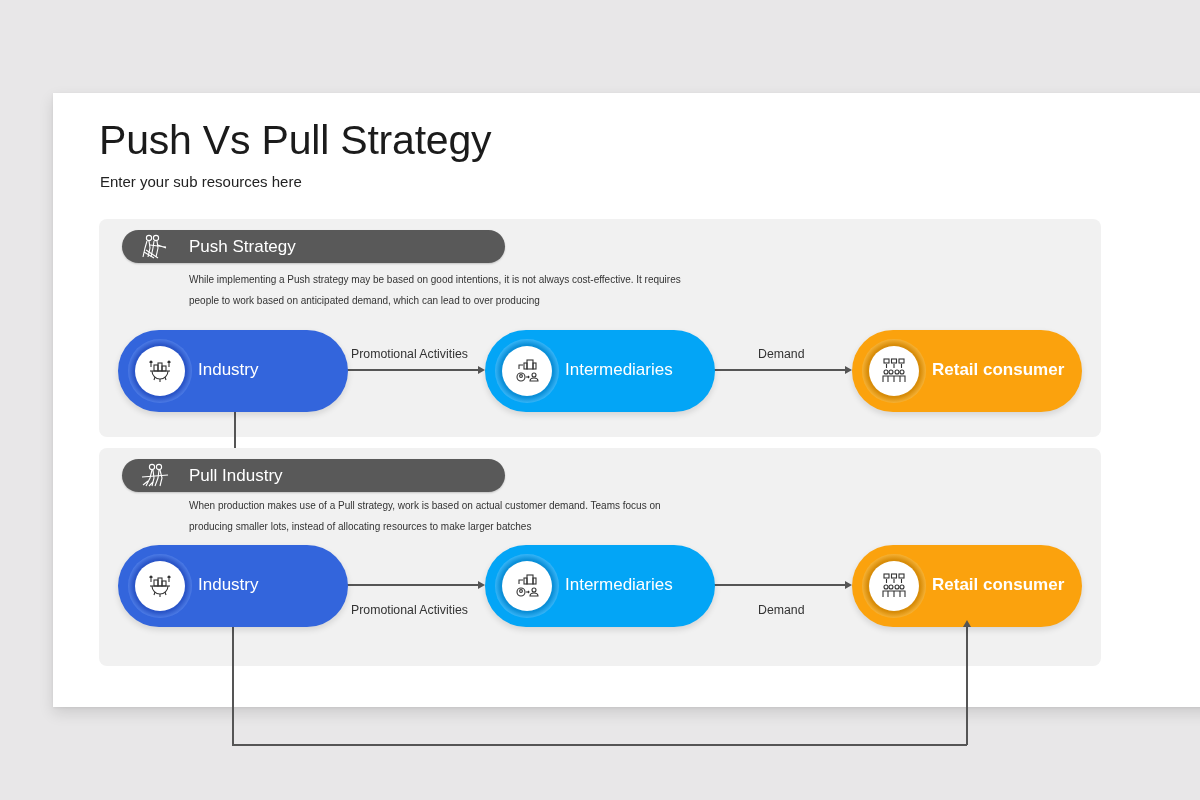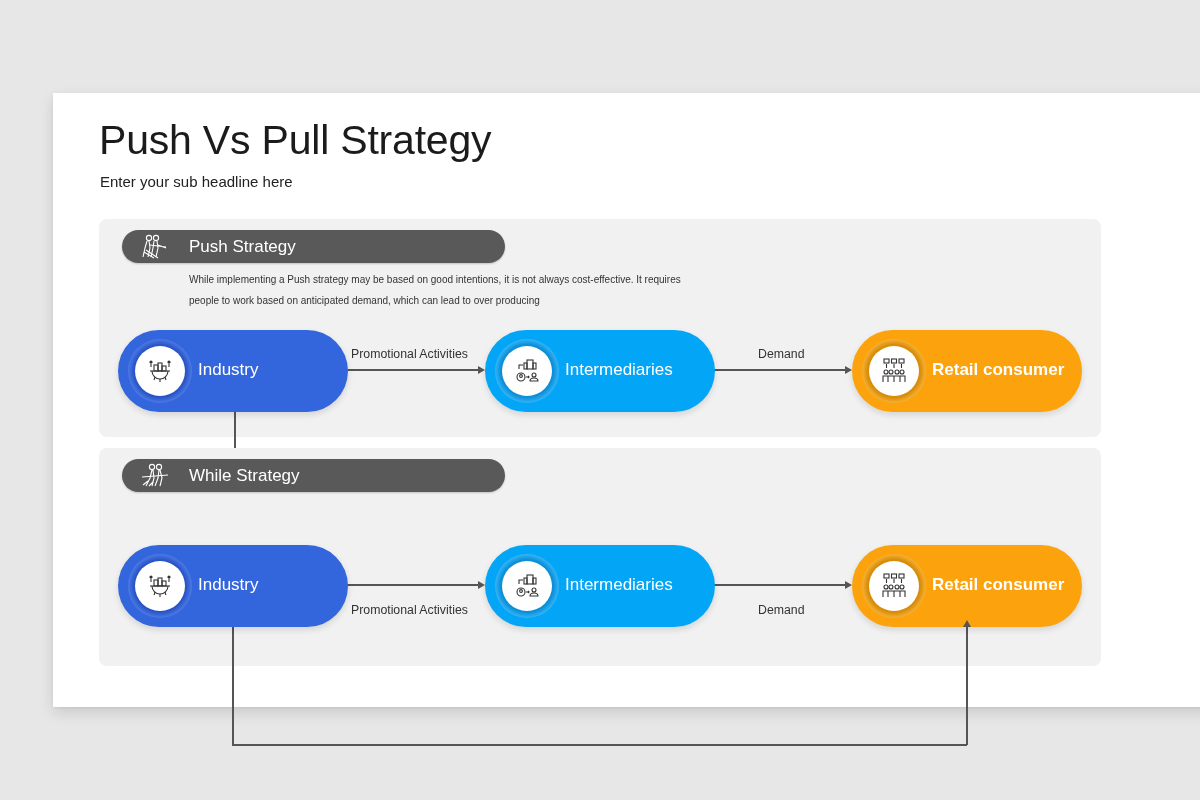--- a/index.html
+++ b/index.html
@@ -88,21 +88,21 @@
   }
   .conn-label {
     position: absolute; font-size: 12.3px; color: #333; white-space: nowrap; margin-top: 12px;
   }
 </style>
 </head>
 <body>
 
 <div class="slide">
   <div class="title">Push Vs Pull Strategy</div>
-  <div class="subtitle">Enter your sub headline here</div>
+  <div class="subtitle">Enter your sub resources here</div>
 
   <div class="panel push">
     <div class="header-bar">
       <span class="hicon">
         <svg width="30" height="26" viewBox="0 0 30 26" fill="none" stroke="#fff" stroke-width="1.1">
           <circle cx="9" cy="4" r="2.6"></circle>
             <circle cx="16" cy="4" r="2.6"></circle>
           <path d="M7 7 L5 14 L3 23 M9 7 L10 14 L8 23 M14 7 L13 14 L11 23 M17 7 L18 14 L16 23"></path>
           <path d="M10 11 L26 13 M18 11 L26 14"></path>
           <path d="M4 18 L14 24 M6 16 L18 24"></path>
@@ -182,21 +182,25 @@
     <div class="header-bar" style="top:11px;">
       <span class="hicon">
         <svg width="30" height="26" viewBox="0 0 30 26" fill="none" stroke="#fff" stroke-width="1.1">
           <circle cx="12" cy="4" r="2.6"></circle>
             <circle cx="19" cy="4" r="2.6"></circle>
           <path d="M12 7 L10 15 L6 23 M13 7 L14 15 L12 23 M19 7 L18 15 L15 23 M20 7 L22 15 L20 23"></path>
           <path d="M2 14 L28 12"></path>
           <path d="M3 22 L8 18 M9 23 L13 19"></path>
         </svg>
       </span>
-      <span class="htitle">While Strategy</span>
+      <span class="htitle">Pull Industry</span>
+    </div>
+    <div class="desc">
+      <div>When production makes use of a Pull strategy, work is based on actual customer demand. Teams focus on</div>
+      <div>producing smaller lots, instead of allocating resources to make larger batches</div>
     </div>
 
     <div class="hline" style="left:248px; top:136px; width:132px;"></div>
     <div class="arrow-r" style="left:379px; top:133px;"></div>
     <div class="conn-label" style="left:252px; top:143px;">Promotional Activities</div>
 
     <div class="hline" style="left:615px; top:136px; width:132px;"></div>
     <div class="arrow-r" style="left:746px; top:133px;"></div>
     <div class="conn-label" style="left:659px; top:143px;">Demand</div>
 

